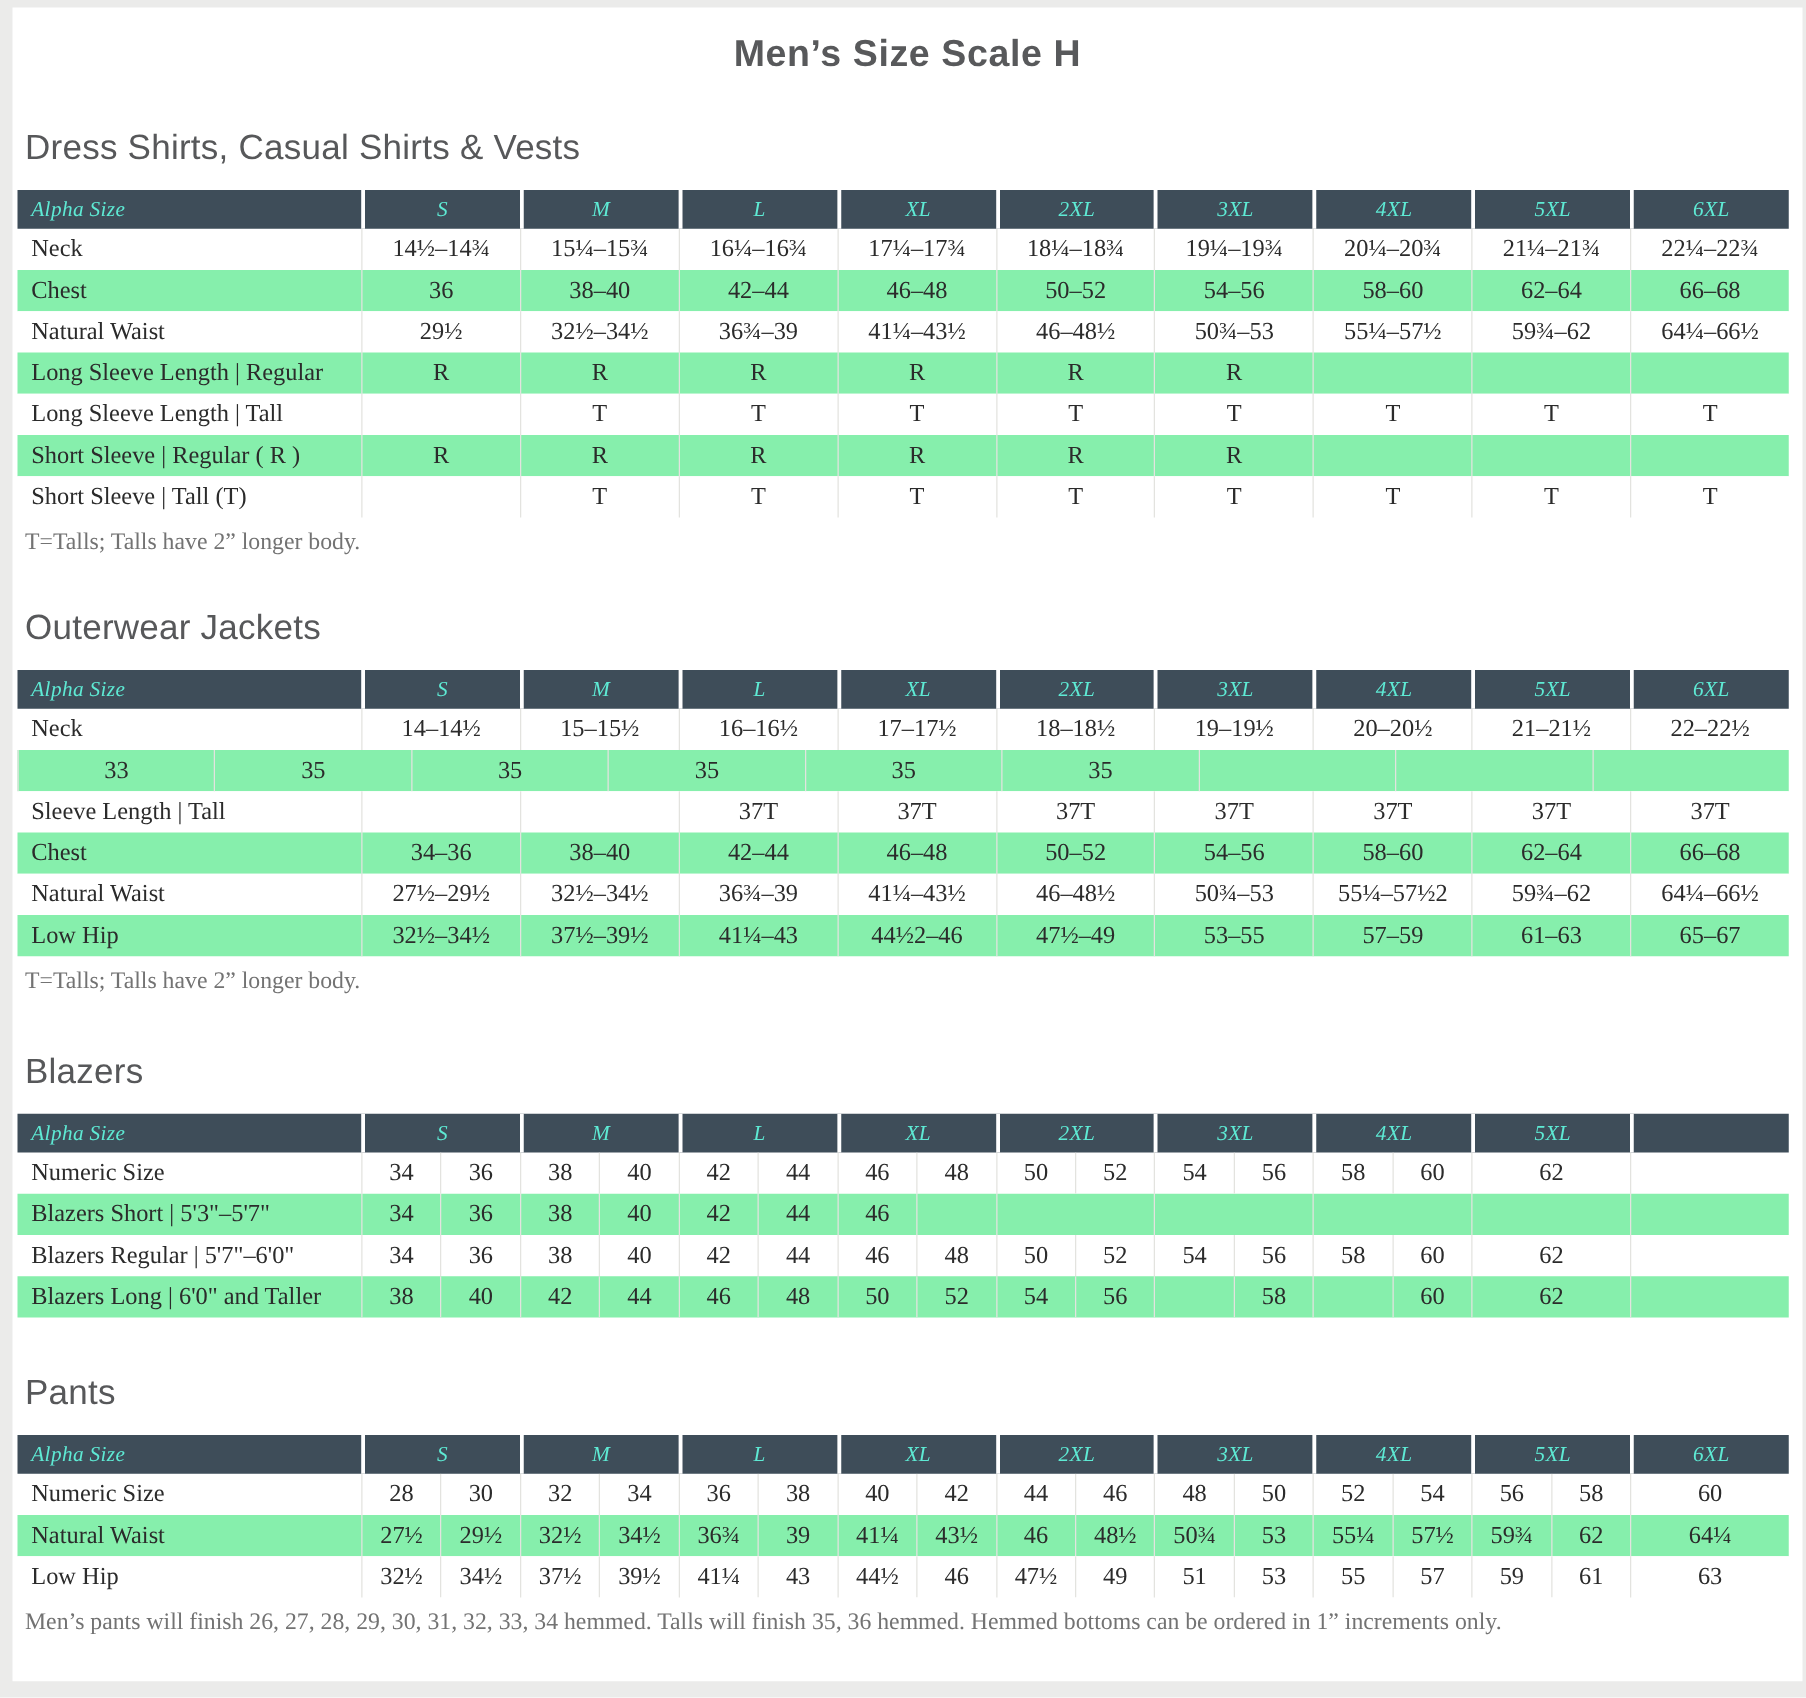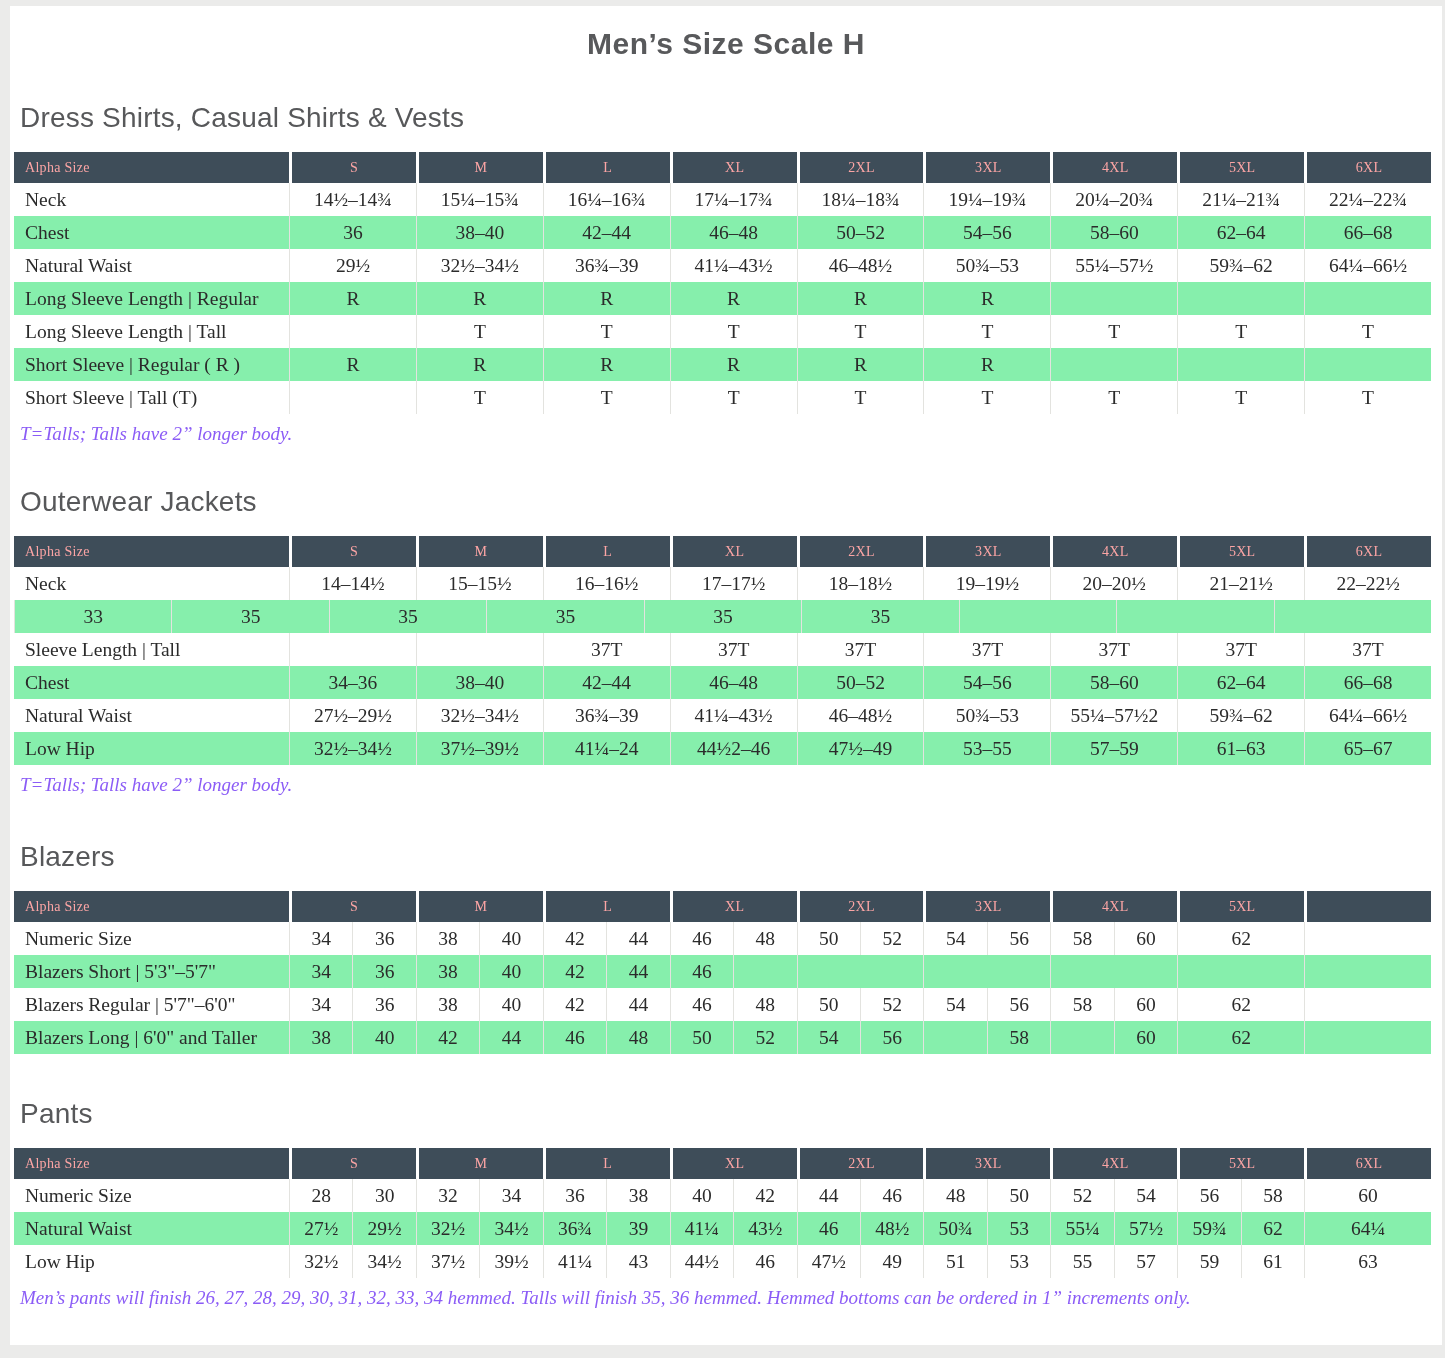--- a/index.html
+++ b/index.html
@@ -37,27 +37,28 @@
   }
   h2.mt44 { margin-top: 44px; }
   .sizetable {
     width: 1417px;
     margin-left: 4px;
   }
   .thead { display: flex; height: 31px; }
   .hcell {
     flex: 1;
     background: #3e4d59;
-    color: #fca5a5;
-    font-size: 14px;
+    color: #5eead4;
+    font-size: 17px;
     display: flex;
     align-items: center;
     justify-content: center;
     border-left: 3px solid #ffffff;
     letter-spacing: 0.3px;
+    font-style: italic;
   }
   .hcell.labelcol {
     flex: none;
     width: 275px;
     justify-content: flex-start;
     padding-left: 11px;
     border-left: none;
   }
   .trow { display: flex; height: 33px; background: #ffffff; }
   .trow.alt { background: #86efac; }
@@ -82,24 +83,23 @@
   .cell.split { padding: 0; }
   .half {
     flex: 1;
     height: 100%;
     display: flex;
     align-items: center;
     justify-content: center;
   }
   .half + .half { border-left: 1px solid #e3e3df; }
   .footnote {
-    font-style: italic;
     font-size: 19px;
     line-height: 25px;
-    color: #8b5cf6;
+    color: #737373;
     margin: 7px 0 0 10px;
   }
 </style>
 </head>
 <body>
 
 <div class="page">
 
   <h1 class="title">Men’s Size Scale H</h1>
 
@@ -277,21 +277,21 @@
           <div class="cell">46–48½</div>
           <div class="cell">50¾–53</div>
           <div class="cell">55¼–57½2</div>
           <div class="cell">59¾–62</div>
           <div class="cell">64¼–66½</div>
         </div>
         <div class="trow alt">
           <div class="cell labelcol">Low Hip</div>
           <div class="cell">32½–34½</div>
           <div class="cell">37½–39½</div>
-          <div class="cell">41¼–24</div>
+          <div class="cell">41¼–43</div>
           <div class="cell">44½2–46</div>
           <div class="cell">47½–49</div>
           <div class="cell">53–55</div>
           <div class="cell">57–59</div>
           <div class="cell">61–63</div>
           <div class="cell">65–67</div>
         </div>
       </div>
     <p class="footnote">T=Talls; Talls have 2” longer body.</p>
   </section>

